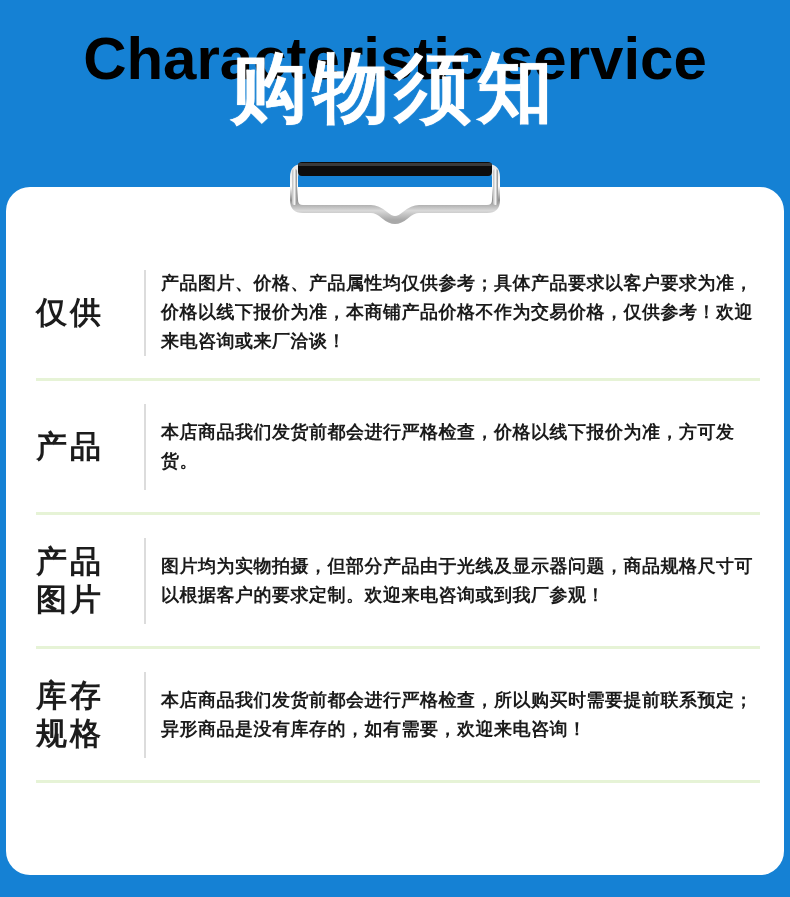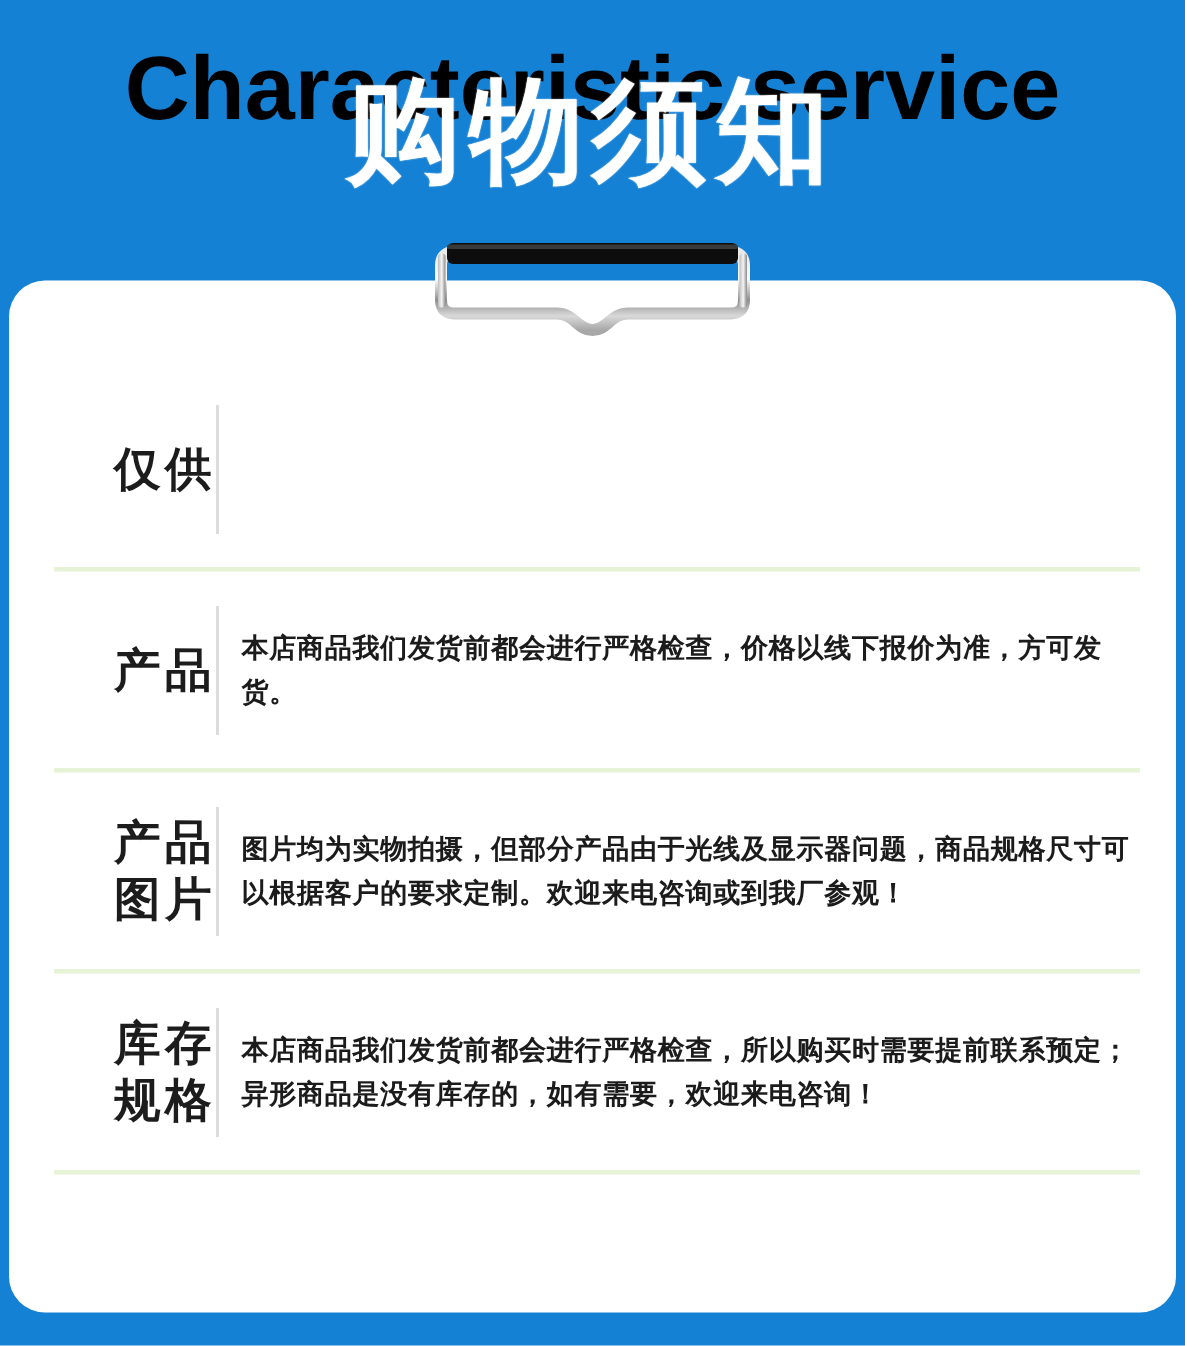--- a/index.html
+++ b/index.html
@@ -76,21 +76,21 @@
   .section {
     display: flex;
     align-items: center;
     min-height: 134px;
     box-sizing: border-box;
     border-bottom: 3px solid #e6f3d6;
   }
   .section-label {
     width: 108px;
     flex: 0 0 108px;
-    text-align: right;
+    text-align: left;
     font-size: 31px;
     line-height: 38px;
     font-weight: 900;
     letter-spacing: 3px;
     color: #1c1c1c;
   }
   .vsep {
     flex: 0 0 2px;
     width: 2px;
     align-self: center;
@@ -141,20 +141,21 @@
   <rect x="12" y="4" width="194" height="3" rx="1.5" fill="#3a3a3a"></rect>
 </svg>
 
 <div class="card">
 
   <div class="section">
     <div class="section-label">
       <div>仅供</div>
     </div>
     <div class="vsep"></div>
+    <p class="section-text">产品图片、价格、产品属性均仅供参考；具体产品要求以客户要求为准，价格以线下报价为准，本商铺产品价格不作为交易价格，仅供参考！欢迎来电咨询或来厂洽谈！</p>
   </div>
 
   <div class="section">
     <div class="section-label">
       <div>产品</div>
     </div>
     <div class="vsep"></div>
     <p class="section-text">本店商品我们发货前都会进行严格检查，价格以线下报价为准，方可发货。</p>
   </div>
 

